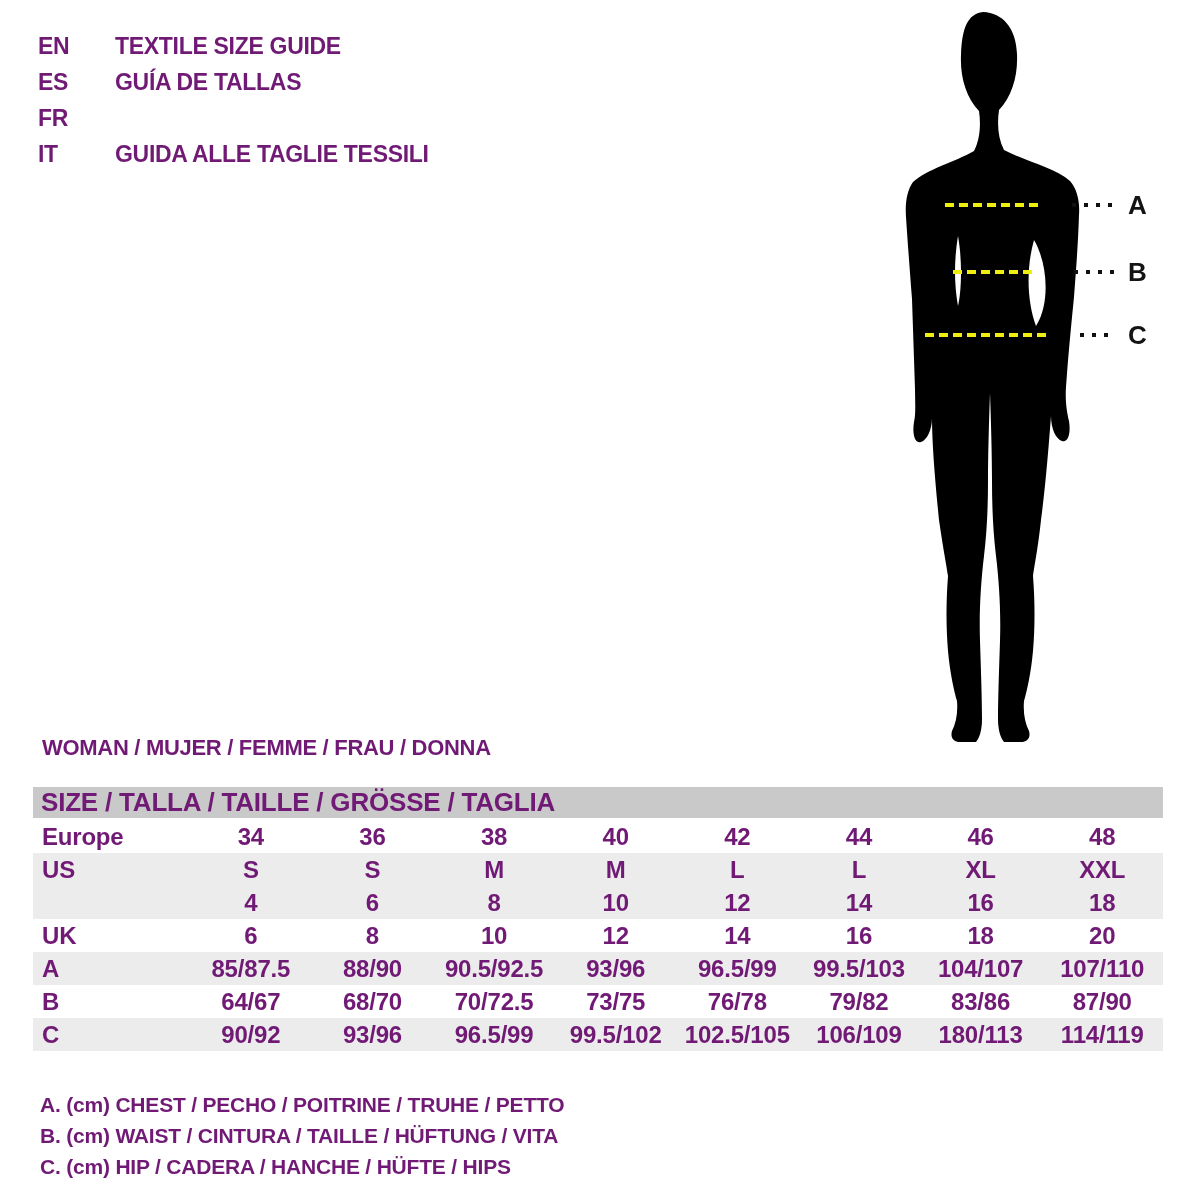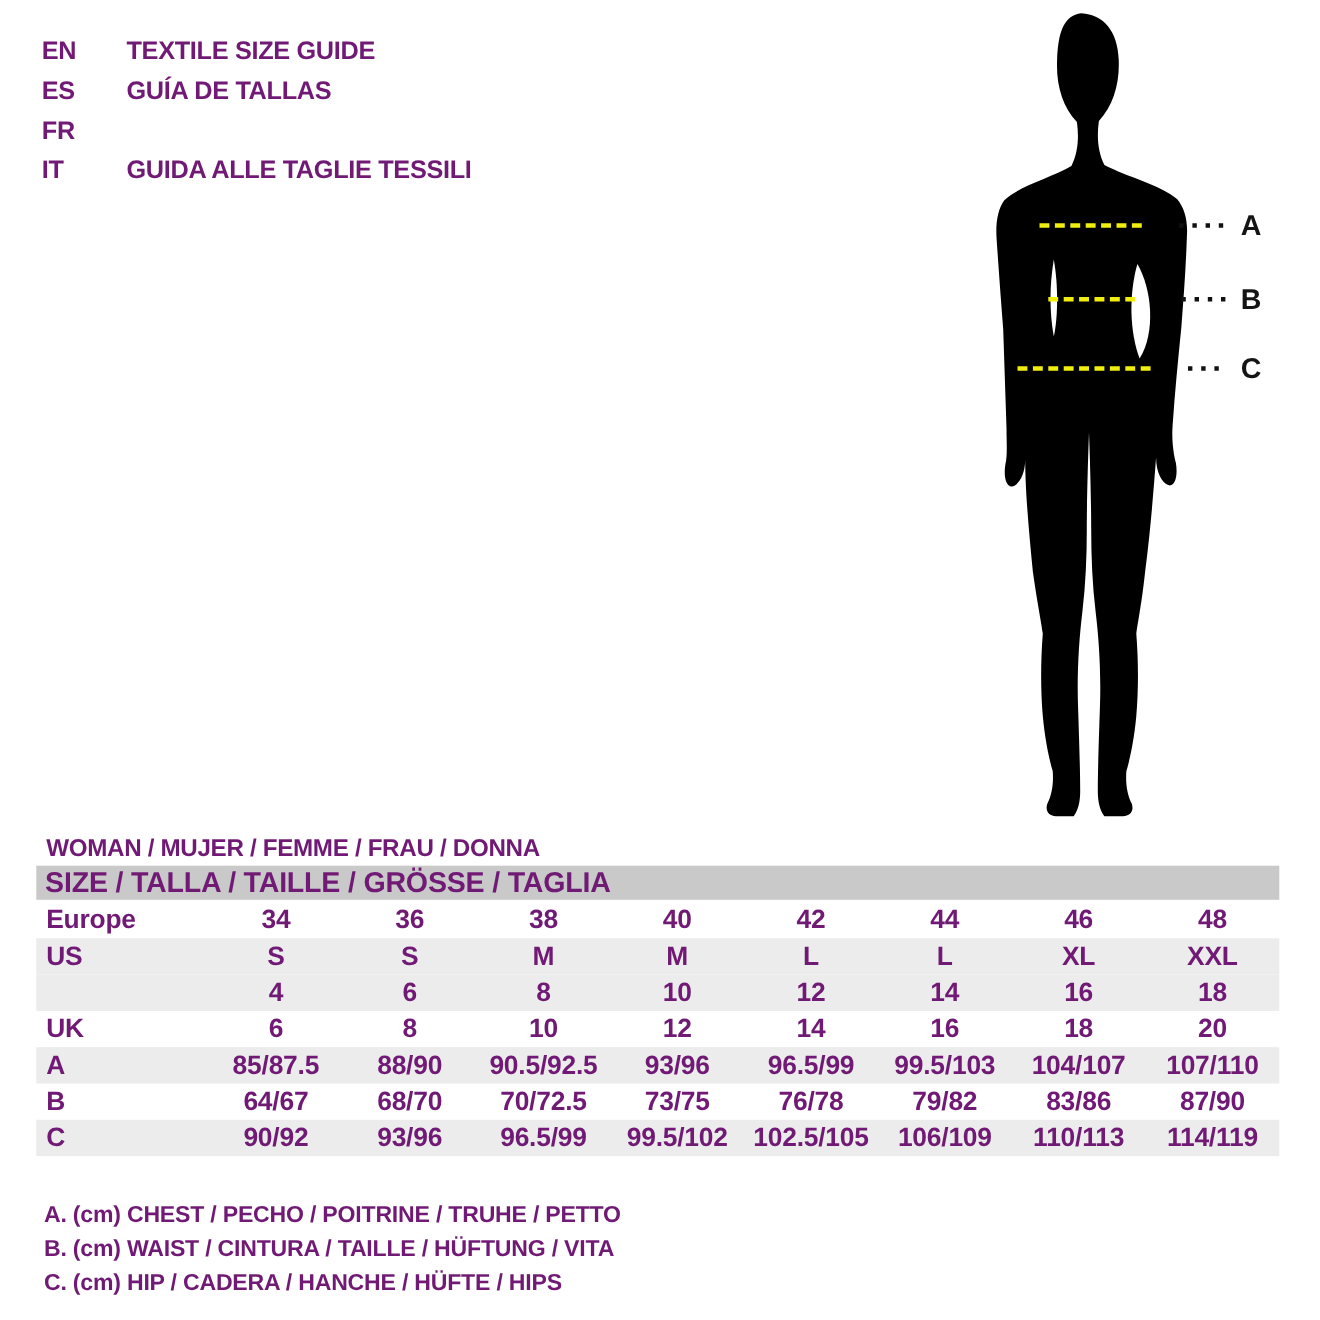--- a/index.html
+++ b/index.html
@@ -9,21 +9,21 @@
   }
   
   .lang-block{position:absolute;left:38px;top:28px;}
   .lang-row{display:flex;line-height:36px;font-size:23px;font-weight:700;letter-spacing:-0.3px;}
   .lang-code{display:inline-block;width:77px;flex:0 0 77px;}
   
   .figure-wrap{position:absolute;left:880px;top:0;width:320px;height:760px;}
   .figure-wrap svg{display:block;}
   .marker-letter{font-family:"Liberation Sans",sans-serif;font-size:26px;font-weight:600;fill:#141414;}
   
-  .gender-heading{position:absolute;left:42px;top:735px;font-size:22px;font-weight:700;letter-spacing:-0.3px;margin-top:23px;}
+  .gender-heading{position:absolute;left:42px;top:735px;font-size:22px;font-weight:700;letter-spacing:-0.3px;}
   
   .size-table{position:absolute;left:33px;top:787px;width:1130px;}
   .thead{height:31px;line-height:31px;background:#c9c9c9;font-size:26px;font-weight:700;
          padding-left:8px;letter-spacing:-0.2px;margin-bottom:2px;box-sizing:border-box;}
   .trow{display:grid;grid-template-columns:157px repeat(8,1fr);height:33px;line-height:33px;
         font-size:24px;font-weight:700;letter-spacing:-0.2px;}
   .trow.shaded{background:#ececec;}
   .trow .cell{text-align:center;}
   .trow .label{text-align:left;padding-left:9px;}
   
@@ -199,21 +199,21 @@
     </div>
 
     <div class="trow shaded">
       <span class="cell label">C</span>
       <span class="cell">90/92</span>
       <span class="cell">93/96</span>
       <span class="cell">96.5/99</span>
       <span class="cell">99.5/102</span>
       <span class="cell">102.5/105</span>
       <span class="cell">106/109</span>
-      <span class="cell">110/113</span>
+      <span class="cell">180/113</span>
       <span class="cell">114/119</span>
     </div>
   </div>
 
   <div class="legend">
     <div>A. (cm) CHEST / PECHO / POITRINE / TRUHE / PETTO</div>
     <div>B. (cm) WAIST / CINTURA / TAILLE / HÜFTUNG / VITA</div>
     <div>C. (cm) HIP / CADERA / HANCHE / HÜFTE / HIPS</div>
   </div>
 

